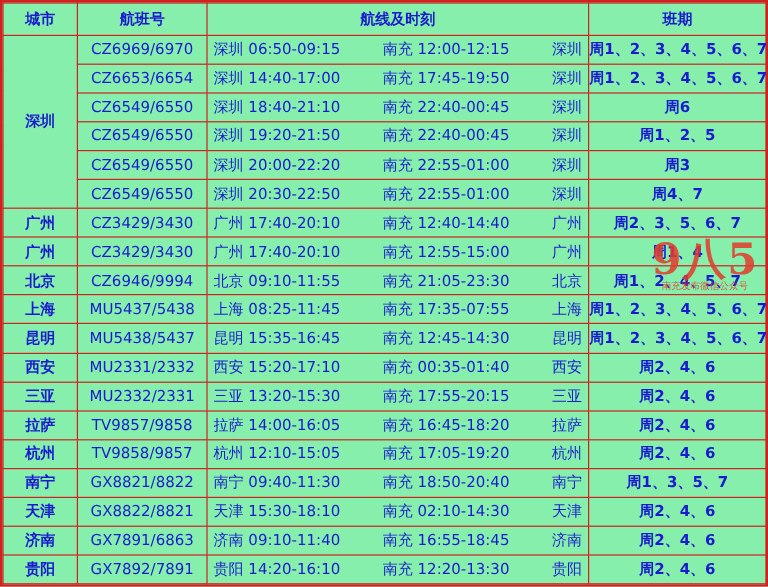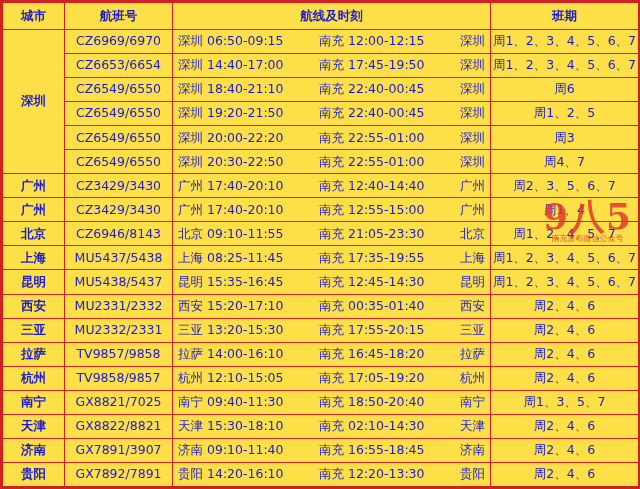--- a/index.html
+++ b/index.html
@@ -13,21 +13,21 @@
     font-family: "DejaVu Sans", "Liberation Sans", sans-serif;
     overflow: hidden;
     position: relative;
   }
   #sheet {
     width: 640px;
     height: 489px;
     position: relative;
     box-sizing: border-box;
     border: 2px solid #d02020;
-    background: #fde047;
+    background: #86efac;
   }
   table.flights {
     width: 100%;
     height: 100%;
     border-collapse: collapse;
     table-layout: fixed;
   }
   table.flights td, table.flights th {
     border: 1px solid #d02020;
     padding: 0;
@@ -57,20 +57,21 @@
   }
   td.route {
     color: #1a1ad0;
     font-size: 12.5px;
     text-align: center;
     padding: 0 2px;
   }
   td.days {
     color: #1a1ad0;
     font-size: 12.5px;
+    font-weight: bold;
   }
   .route-inner {
     display: flex;
     justify-content: space-between;
     align-items: flex-start;
     width: 100%;
     box-sizing: border-box;
     padding: 0 4px;
   }
   .route-seg {
@@ -216,37 +217,37 @@
             <div class="route-inner">
               <span class="route-seg route-left">广州 17:40-20:10</span>
               <span class="route-seg route-mid">南充 12:55-15:00</span>
               <span class="route-seg route-right">广州</span>
             </div>
           </td>
           <td class="days">周1、4</td>
         </tr>
         <tr>
           <td class="city" rowspan="1">北京</td>
-          <td class="flightno">CZ6946/8143</td>
+          <td class="flightno">CZ6946/9994</td>
           <td class="route">
             <div class="route-inner">
               <span class="route-seg route-left">北京 09:10-11:55</span>
               <span class="route-seg route-mid">南充 21:05-23:30</span>
               <span class="route-seg route-right">北京</span>
             </div>
           </td>
           <td class="days">周1、2、4、5、7</td>
         </tr>
         <tr>
           <td class="city" rowspan="1">上海</td>
           <td class="flightno">MU5437/5438</td>
           <td class="route">
             <div class="route-inner">
               <span class="route-seg route-left">上海 08:25-11:45</span>
-              <span class="route-seg route-mid">南充 17:35-19:55</span>
+              <span class="route-seg route-mid">南充 17:35-07:55</span>
               <span class="route-seg route-right">上海</span>
             </div>
           </td>
           <td class="days">周1、2、3、4、5、6、7</td>
         </tr>
         <tr>
           <td class="city" rowspan="1">昆明</td>
           <td class="flightno">MU5438/5437</td>
           <td class="route">
             <div class="route-inner">
@@ -279,42 +280,42 @@
               <span class="route-seg route-right">三亚</span>
             </div>
           </td>
           <td class="days">周2、4、6</td>
         </tr>
         <tr>
           <td class="city" rowspan="1">拉萨</td>
           <td class="flightno">TV9857/9858</td>
           <td class="route">
             <div class="route-inner">
-              <span class="route-seg route-left">拉萨 14:00-16:10</span>
+              <span class="route-seg route-left">拉萨 14:00-16:05</span>
               <span class="route-seg route-mid">南充 16:45-18:20</span>
               <span class="route-seg route-right">拉萨</span>
             </div>
           </td>
           <td class="days">周2、4、6</td>
         </tr>
         <tr>
           <td class="city" rowspan="1">杭州</td>
           <td class="flightno">TV9858/9857</td>
           <td class="route">
             <div class="route-inner">
               <span class="route-seg route-left">杭州 12:10-15:05</span>
               <span class="route-seg route-mid">南充 17:05-19:20</span>
               <span class="route-seg route-right">杭州</span>
             </div>
           </td>
           <td class="days">周2、4、6</td>
         </tr>
         <tr>
           <td class="city" rowspan="1">南宁</td>
-          <td class="flightno">GX8821/7025</td>
+          <td class="flightno">GX8821/8822</td>
           <td class="route">
             <div class="route-inner">
               <span class="route-seg route-left">南宁 09:40-11:30</span>
               <span class="route-seg route-mid">南充 18:50-20:40</span>
               <span class="route-seg route-right">南宁</span>
             </div>
           </td>
           <td class="days">周1、3、5、7</td>
         </tr>
         <tr>
@@ -324,21 +325,21 @@
             <div class="route-inner">
               <span class="route-seg route-left">天津 15:30-18:10</span>
               <span class="route-seg route-mid">南充 02:10-14:30</span>
               <span class="route-seg route-right">天津</span>
             </div>
           </td>
           <td class="days">周2、4、6</td>
         </tr>
         <tr>
           <td class="city" rowspan="1">济南</td>
-          <td class="flightno">GX7891/3907</td>
+          <td class="flightno">GX7891/6863</td>
           <td class="route">
             <div class="route-inner">
               <span class="route-seg route-left">济南 09:10-11:40</span>
               <span class="route-seg route-mid">南充 16:55-18:45</span>
               <span class="route-seg route-right">济南</span>
             </div>
           </td>
           <td class="days">周2、4、6</td>
         </tr>
         <tr>

